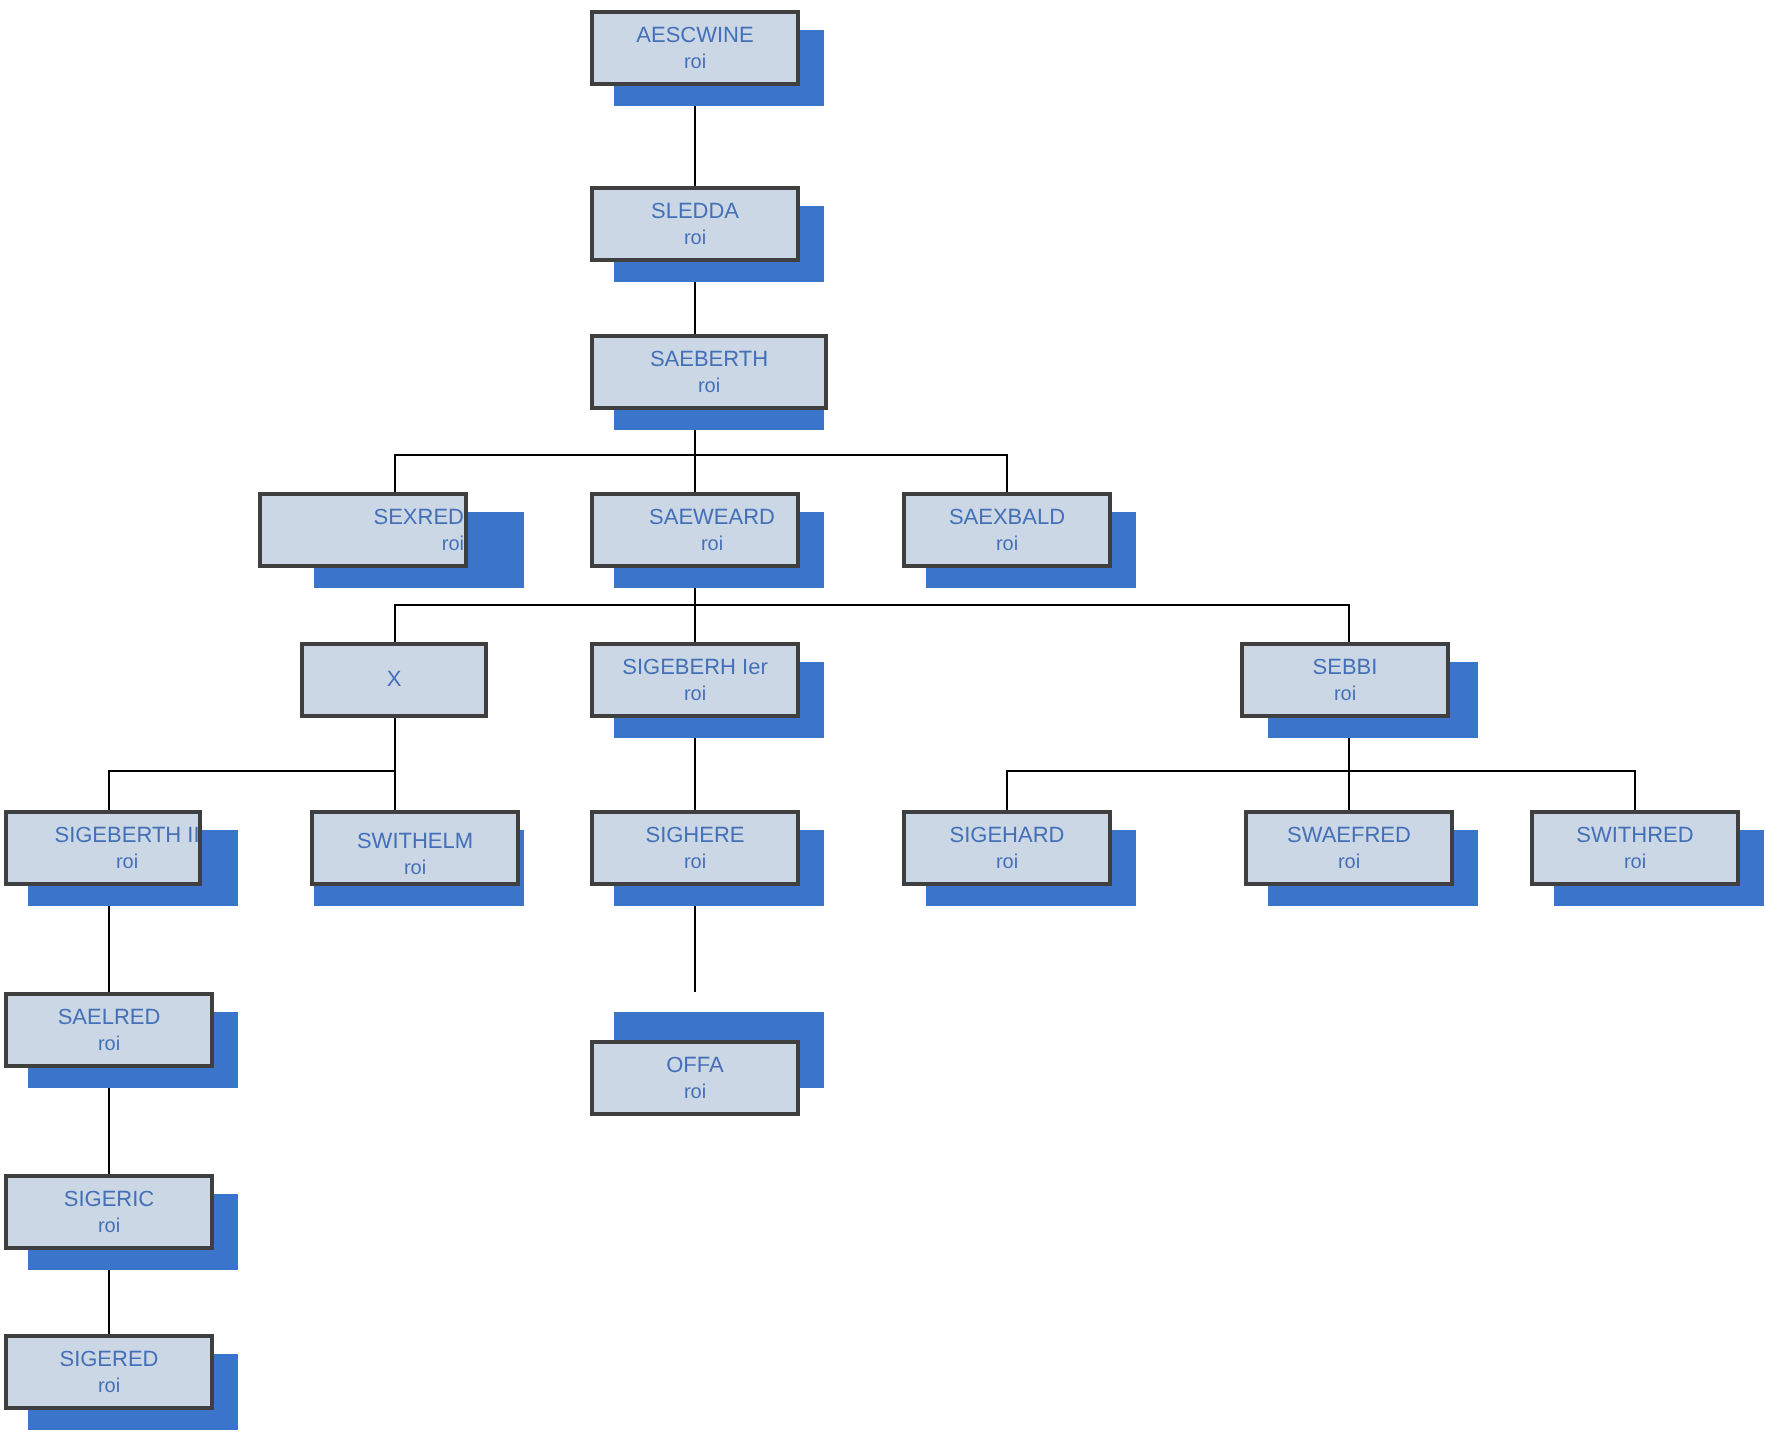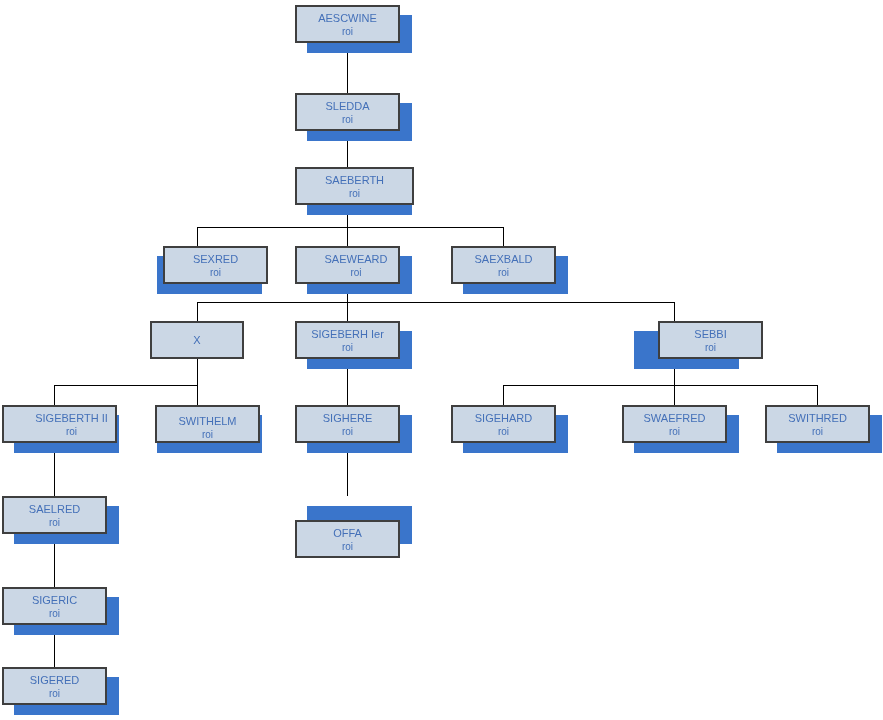--- a/index.html
+++ b/index.html
@@ -88,21 +88,21 @@
     <div class="tree-node" style="left: 295px; top: 93px; width: 105px; height: 38px;">
       <span class="node-name">SLEDDA</span>
       <span class="node-title">roi</span>
     </div>
     <div class="node-shadow" style="left: 307px; top: 177px; width: 105px; height: 38px;"></div>
     <div class="tree-node" style="left: 295px; top: 167px; width: 119px; height: 38px;">
       <span class="node-name">SAEBERTH</span>
       <span class="node-title">roi</span>
     </div>
     <div class="node-shadow" style="left: 157px; top: 256px; width: 105px; height: 38px;"></div>
-    <div class="tree-node" style="left: 163px; top: 246px; width: 105px; height: 38px;">
+    <div class="tree-node" style="left: 129px; top: 246px; width: 105px; height: 38px; align-items: flex-end;">
       <span class="node-name">SEXRED</span>
       <span class="node-title">roi</span>
     </div>
     <div class="node-shadow" style="left: 307px; top: 256px; width: 105px; height: 38px;"></div>
     <div class="tree-node" style="left: 295px; top: 246px; width: 105px; height: 38px; padding-left: 17px;">
       <span class="node-name">SAEWEARD</span>
       <span class="node-title">roi</span>
     </div>
     <div class="node-shadow" style="left: 463px; top: 256px; width: 105px; height: 38px;"></div>
     <div class="tree-node" style="left: 451px; top: 246px; width: 105px; height: 38px;">
@@ -111,26 +111,26 @@
     </div>
     <div class="tree-node" style="left: 150px; top: 321px; width: 94px; height: 38px;">
       <span class="node-name">X</span>
     </div>
     <div class="node-shadow" style="left: 307px; top: 331px; width: 105px; height: 38px;"></div>
     <div class="tree-node" style="left: 295px; top: 321px; width: 105px; height: 38px;">
       <span class="node-name">SIGEBERH Ier</span>
       <span class="node-title">roi</span>
     </div>
     <div class="node-shadow" style="left: 634px; top: 331px; width: 105px; height: 38px;"></div>
-    <div class="tree-node" style="left: 658px; top: 321px; width: 105px; height: 38px;">
+    <div class="tree-node" style="left: 620px; top: 321px; width: 105px; height: 38px;">
       <span class="node-name">SEBBI</span>
       <span class="node-title">roi</span>
     </div>
     <div class="node-shadow" style="left: 14px; top: 415px; width: 105px; height: 38px;"></div>
-    <div class="tree-node" style="left: 2px; top: 405px; width: 115px; height: 38px; padding-left: 24px;">
+    <div class="tree-node" style="left: 2px; top: 405px; width: 99px; height: 38px; padding-left: 24px;">
       <span class="node-name">SIGEBERTH II</span>
       <span class="node-title">roi</span>
     </div>
     <div class="node-shadow" style="left: 157px; top: 415px; width: 105px; height: 38px;"></div>
     <div class="tree-node" style="left: 155px; top: 405px; width: 105px; height: 38px; justify-content: flex-end;">
       <span class="node-name">SWITHELM</span>
       <span class="node-title">roi</span>
     </div>
     <div class="node-shadow" style="left: 307px; top: 415px; width: 105px; height: 38px;"></div>
     <div class="tree-node" style="left: 295px; top: 405px; width: 105px; height: 38px; align-items: center;">

